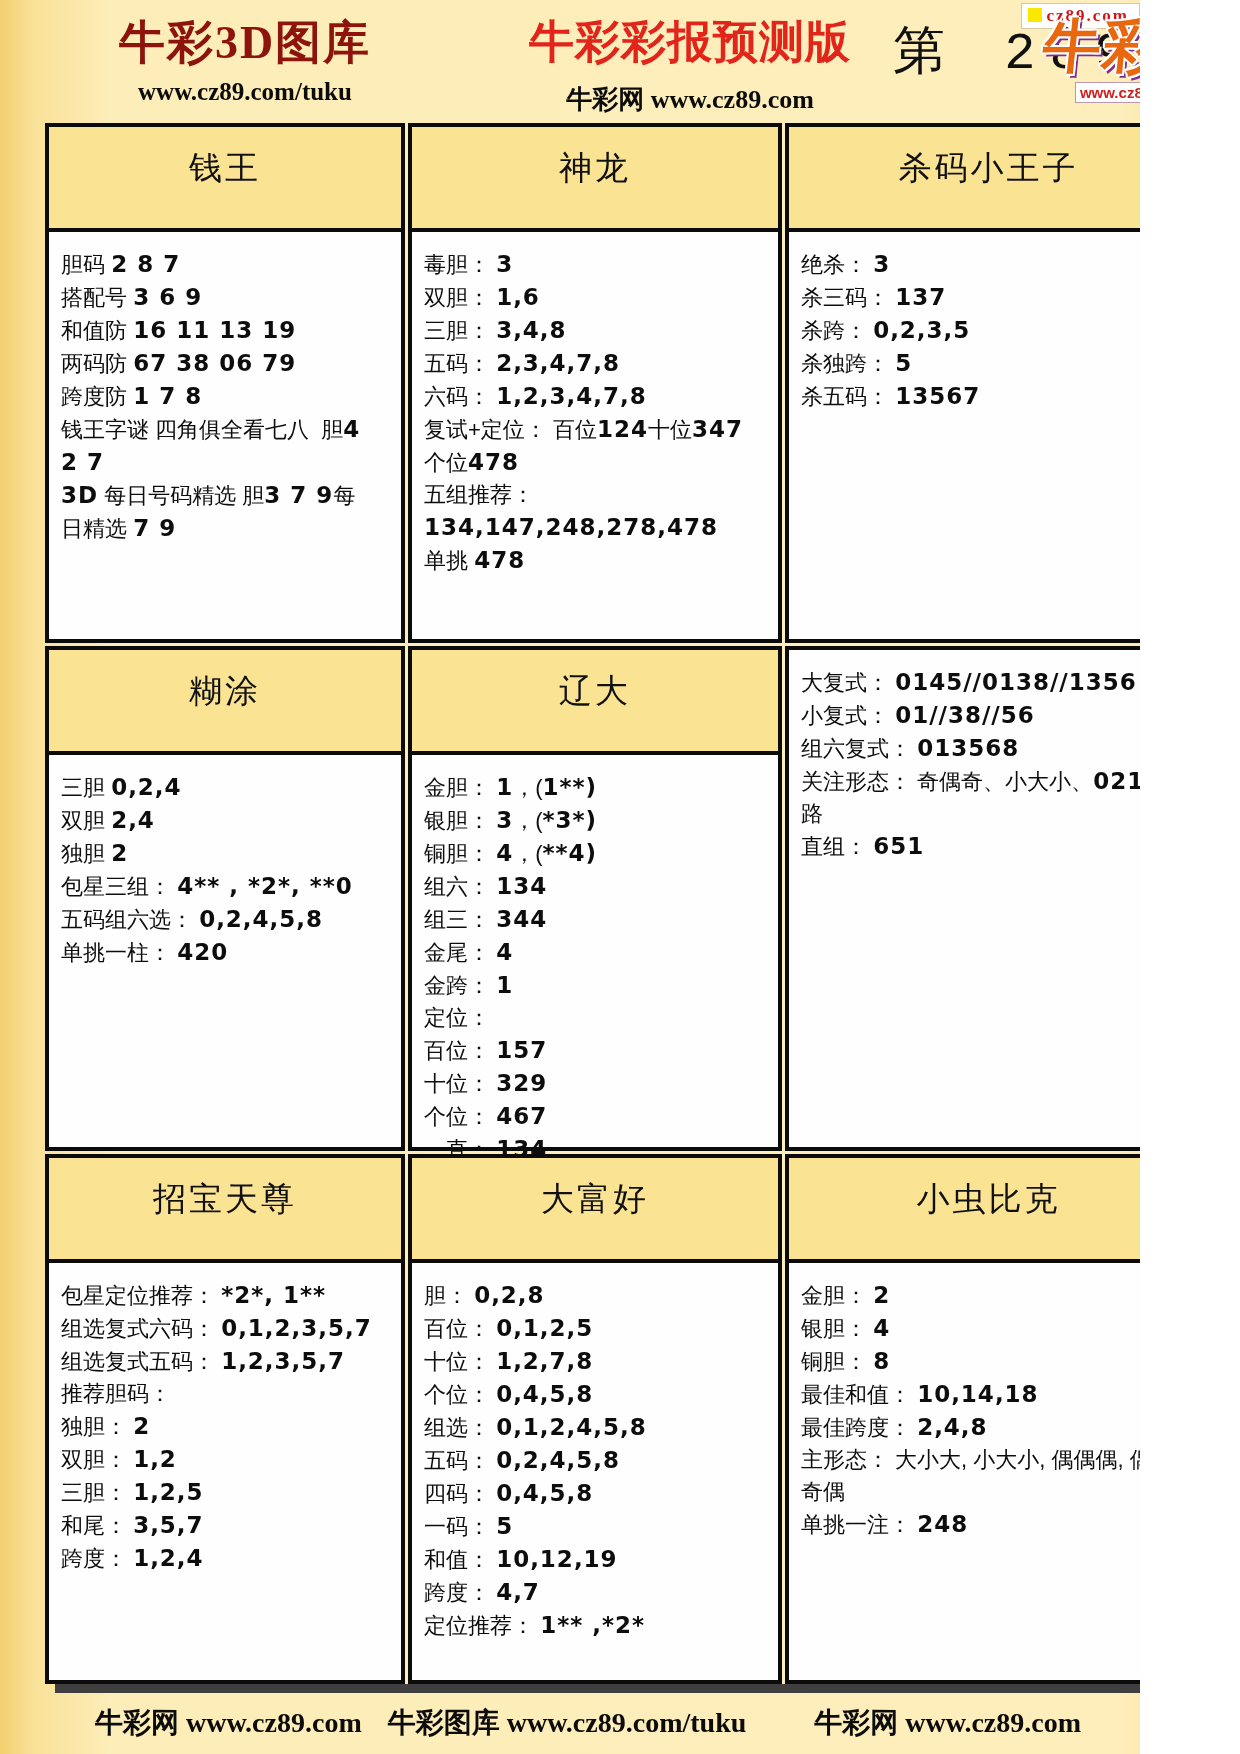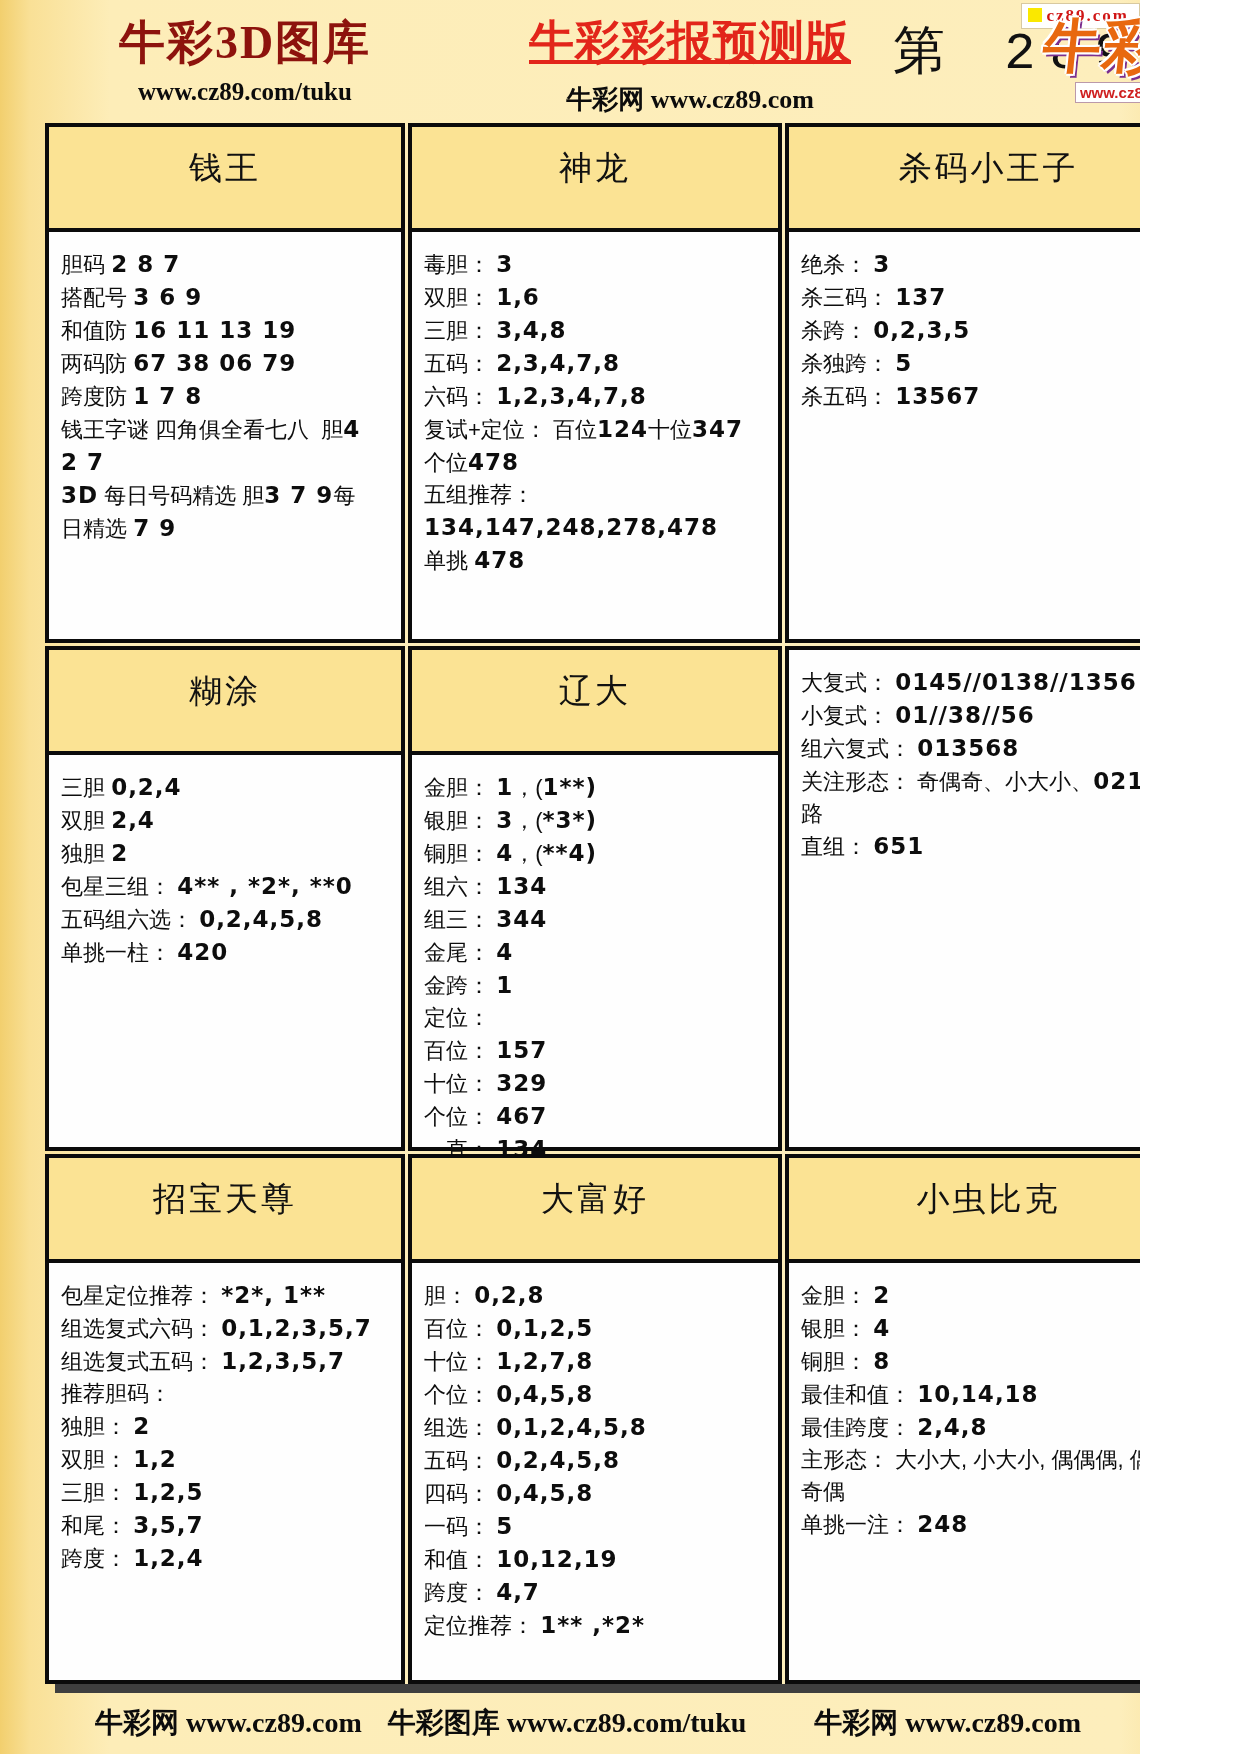--- a/index.html
+++ b/index.html
@@ -6,21 +6,21 @@
   body{width:1240px;height:1754px;font-family:"Liberation Sans",sans-serif;}
   .page{
     position:relative;width:1140px;height:1754px;overflow:hidden;
     background:linear-gradient(90deg,#f2cf6e 0px,#f9e096 30px,#fdedb8 110px,#fdeebc 1120px,#f8dd8f 1210px,#f1cd6b 1240px);
   }
   
   .th-left{position:absolute;left:50px;top:12px;width:390px;text-align:center;}
   .site-title{font-family:"Liberation Serif",serif;font-weight:bold;font-size:46px;color:#8d130d;letter-spacing:2px;}
   .site-url{font-family:"Liberation Serif",serif;font-weight:bold;font-size:25px;color:#0c0c0c;margin-top:4px;}
   .th-center{position:absolute;left:460px;top:12px;width:460px;text-align:center;}
-  .report-title{font-family:"Liberation Serif",serif;font-weight:bold;font-size:45px;color:#e2251a;letter-spacing:1px;text-decoration:underline;}
+  .report-title{font-family:"Liberation Serif",serif;font-weight:bold;font-size:45px;color:#e2251a;letter-spacing:1px;}
   .report-site{font-family:"Liberation Serif",serif;font-weight:bold;font-size:26px;color:#0c0c0c;margin-top:10px;}
   .th-issue{position:absolute;left:893px;top:16px;font-family:Liberation Mono, monospace;font-size:52px;color:#111;letter-spacing:14px;white-space:nowrap;}
   .logo{position:absolute;left:1038px;top:16px;width:190px;height:100px;text-align:center;}
   .logo-text{
     font-family:"Liberation Serif",serif;font-weight:bold;font-size:58px;line-height:62px;
     color:#e8680f;transform:skewX(-6deg);
     text-shadow:-2px 0 #fff,2px 0 #fff,0 -2px #fff,0 2px #fff,-2px -2px #fff,2px 2px #fff,4px 4px 0 #7c2f8f;
     letter-spacing:2px;
   }
   .logo-url{display:inline-block;background:#fff;border:1px solid #b9a;color:#cf2020;font-size:15px;font-weight:bold;padding:1px 4px;margin-top:4px;}

